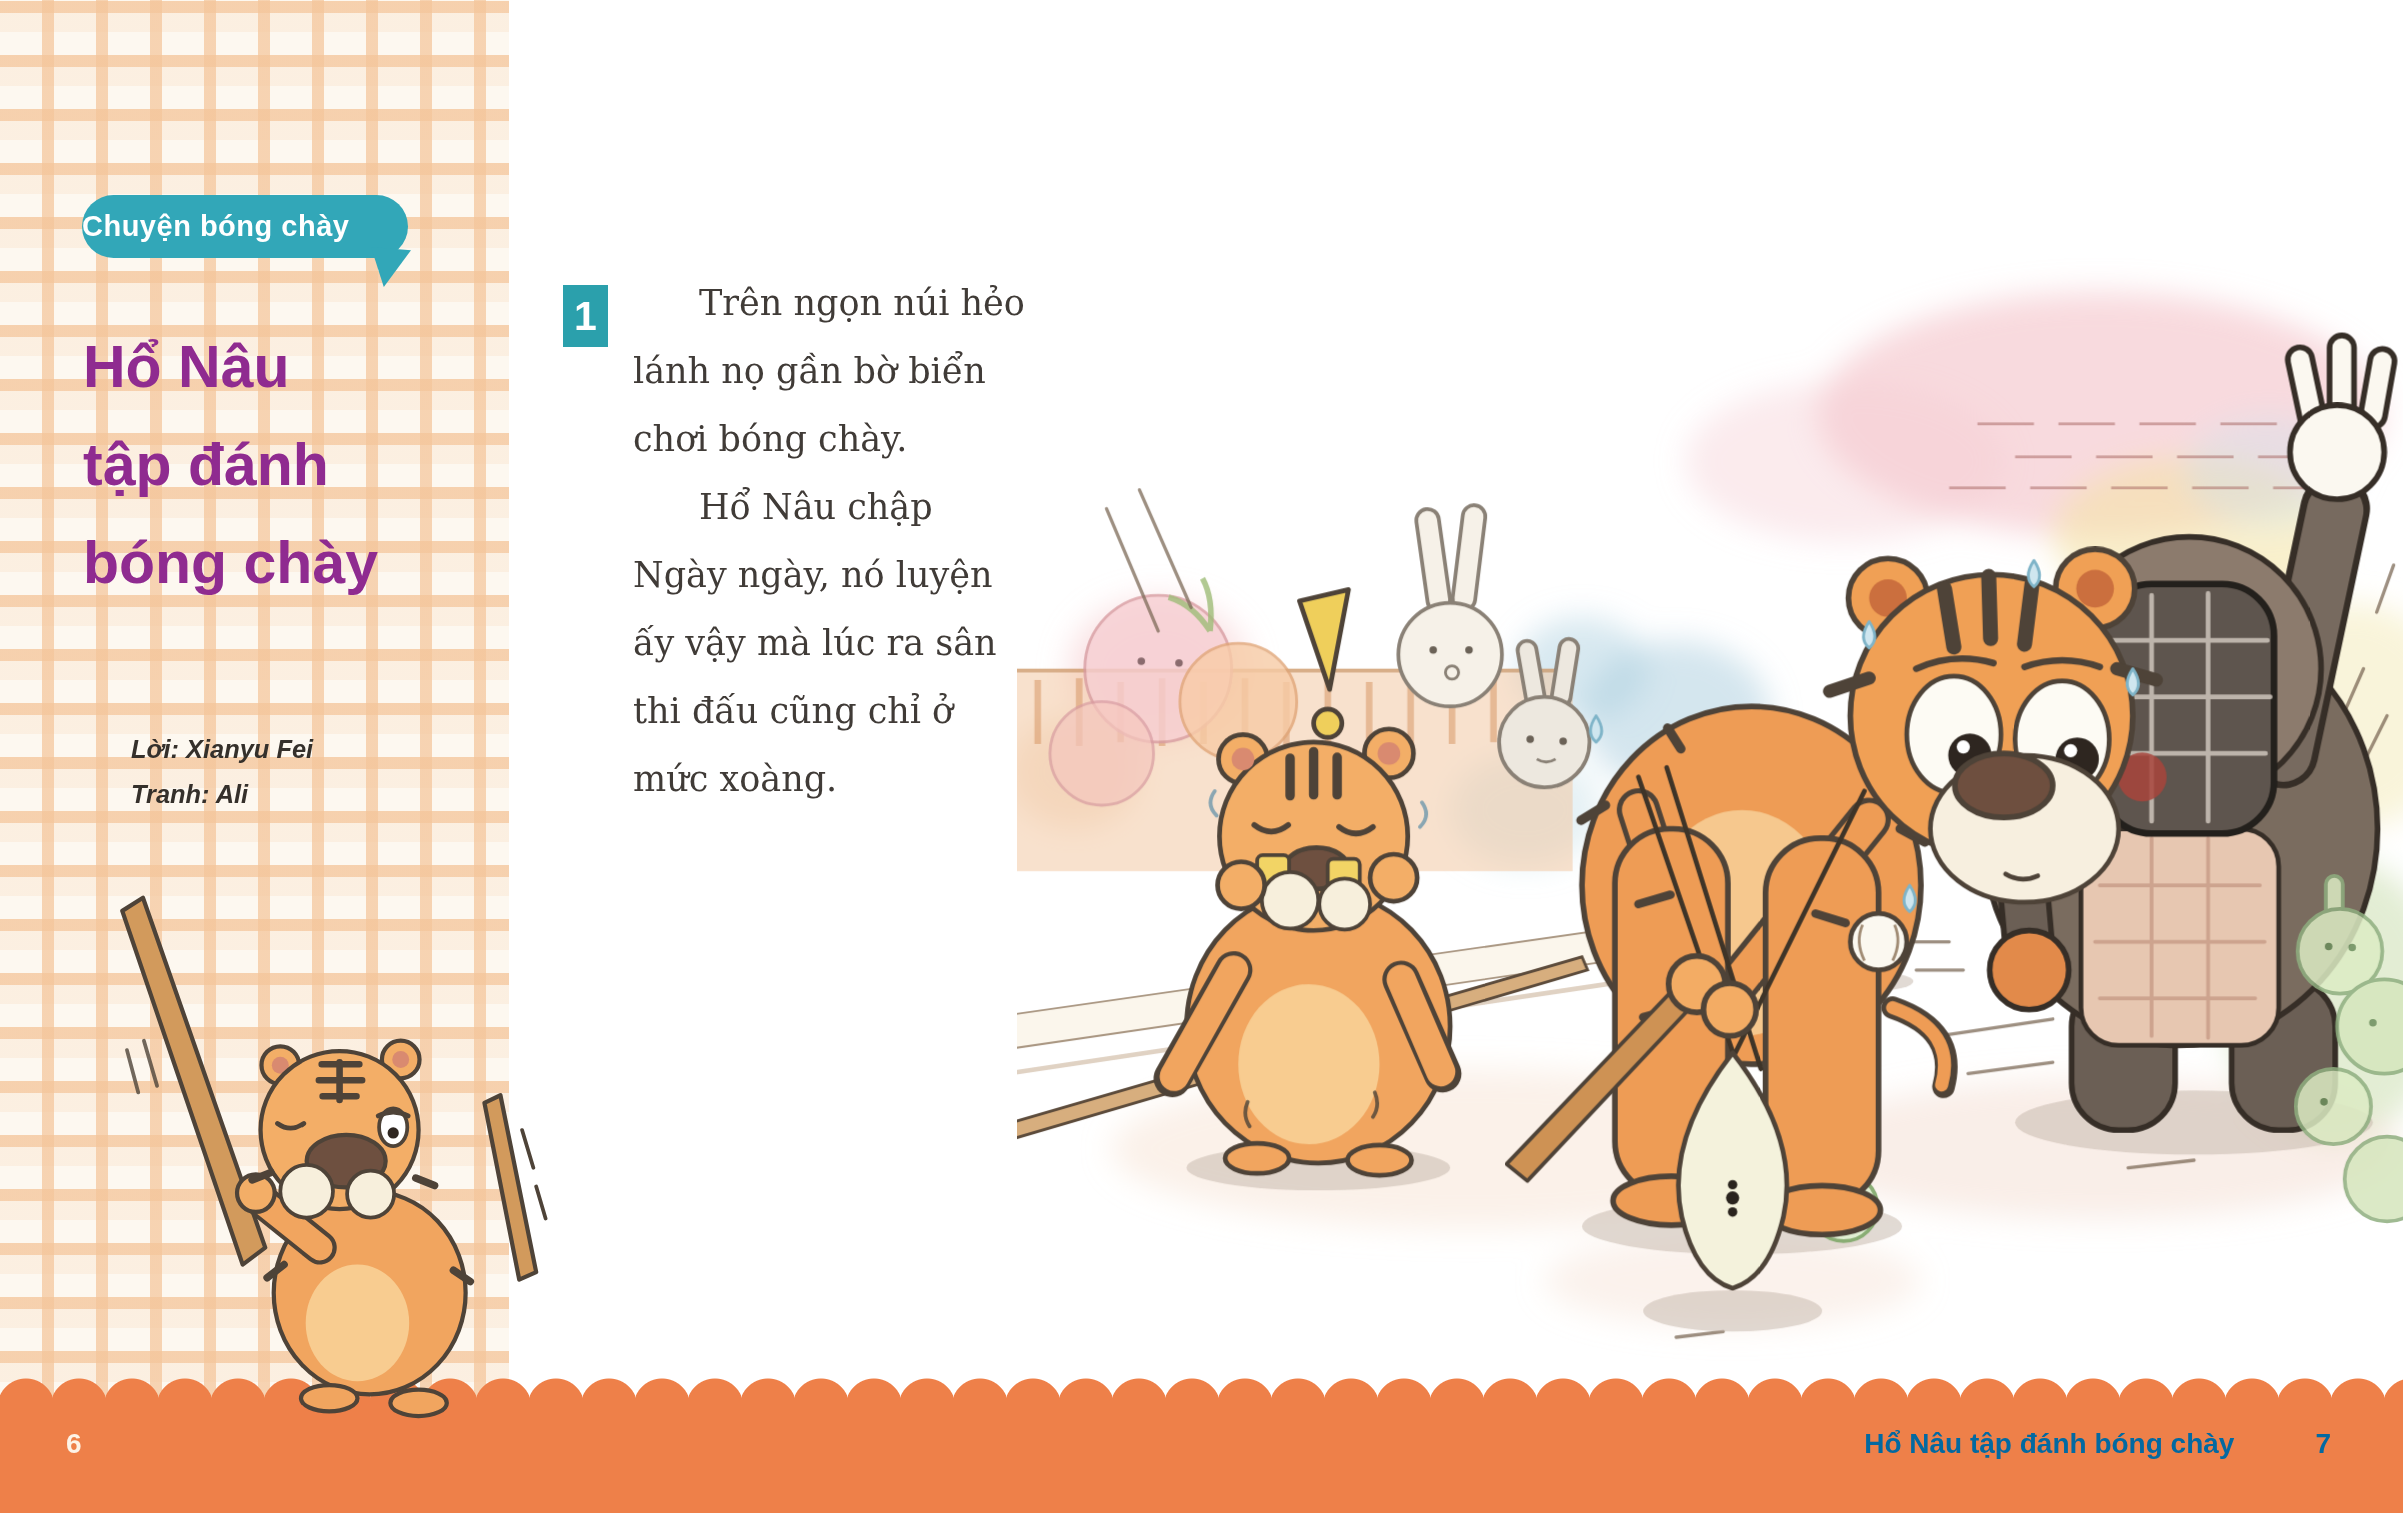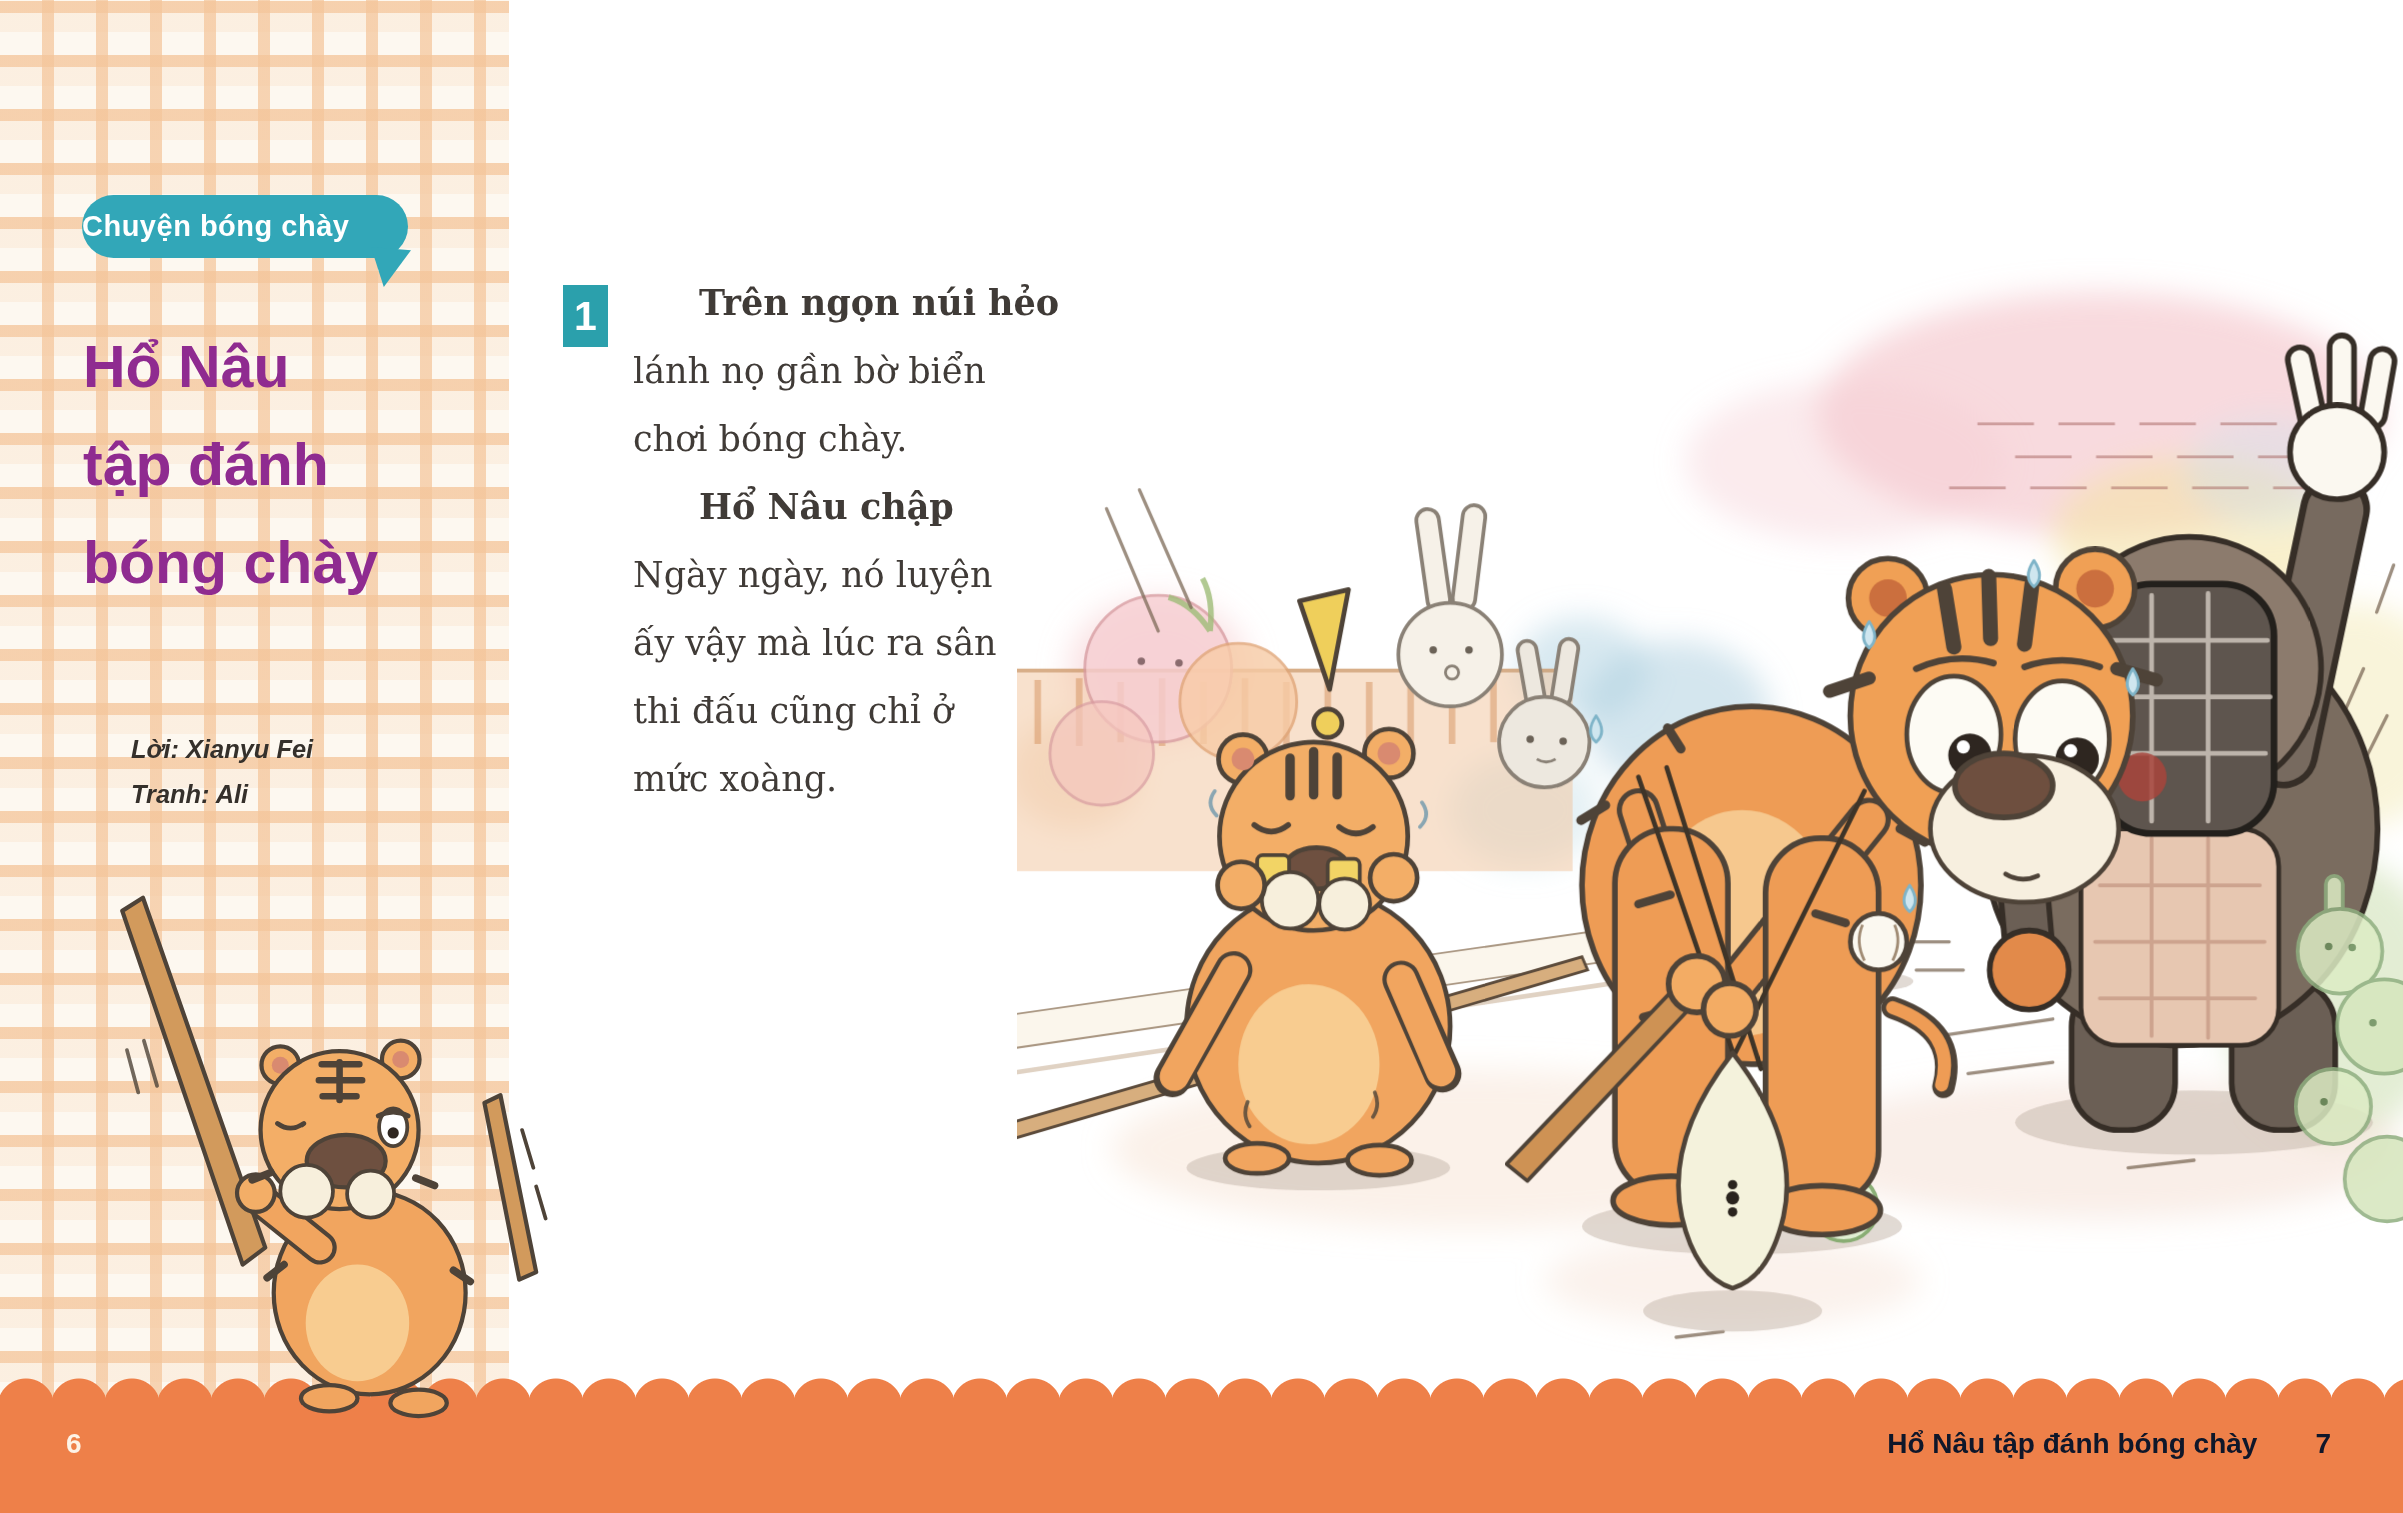--- a/index.html
+++ b/index.html
@@ -25,30 +25,30 @@
          font-size:59px;line-height:98px;}
   .credits{position:absolute;left:83px;top:727px;color:#35302B;font-style:italic;
          font-weight:bold;font-size:25.4px;line-height:45px;margin-left:48px;}
 
   
   .sec-num{position:absolute;left:563px;top:285px;width:45px;height:62px;background:#2BA0AC;
          color:#fff;font-size:41px;font-weight:bold;display:flex;align-items:center;justify-content:center;}
   .story{position:absolute;left:633px;top:269px;width:443px;color:#403B37;
          font-family:"DejaVu Serif",serif;font-size:35px;}
   .story-line{height:68px;line-height:68px;white-space:nowrap;}
-  .story-line.indent{padding-left:66px;font-weight:bold;}
+  .story-line.indent{padding-left:66px;}
 
   
   .footer-bar{position:absolute;left:0;top:1403px;width:2403px;height:110px;background:#EE8049;}
   .footer-scallops{position:absolute;left:0;top:1367px;width:2403px;height:37px;
          background-image:radial-gradient(circle at 26px 40px,#EE8049 28px,rgba(238,128,73,0) 29px);
          background-size:53px 37px;background-repeat:repeat-x;}
   .footer-left{position:absolute;left:66px;top:1428px;color:#FDF3E7;font-size:28px;font-weight:bold;}
-  .footer-right{position:absolute;right:72px;top:1428px;display:flex;gap:58px;align-items:baseline;
-         color:#0f172a;font-size:28px;font-weight:bold;}
+  .footer-right{position:absolute;right:72px;top:1428px;display:flex;gap:81px;align-items:baseline;
+         color:#0369a1;font-size:28px;font-weight:bold;}
 
   
   .scene{position:absolute;left:1017px;top:226px;width:1386px;height:1149px;}
   .mascot{position:absolute;left:47px;top:890px;width:508px;height:546px;z-index:5;}
 </style>
 </head>
 <body>
 
 <div id="page">
 

